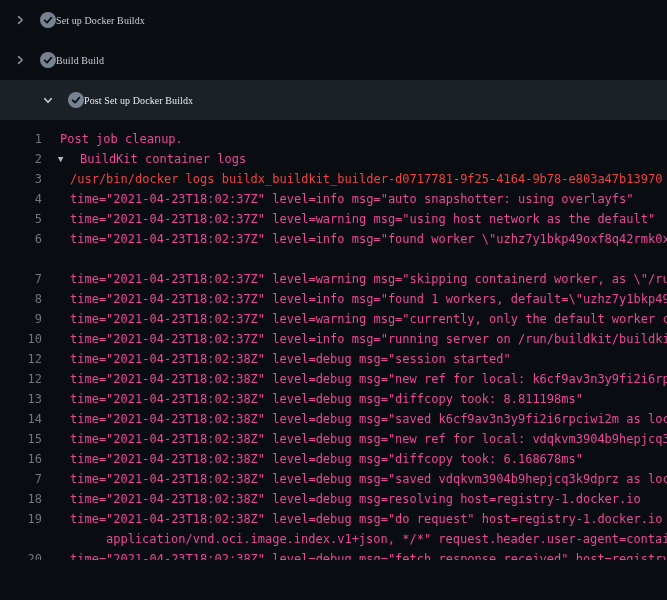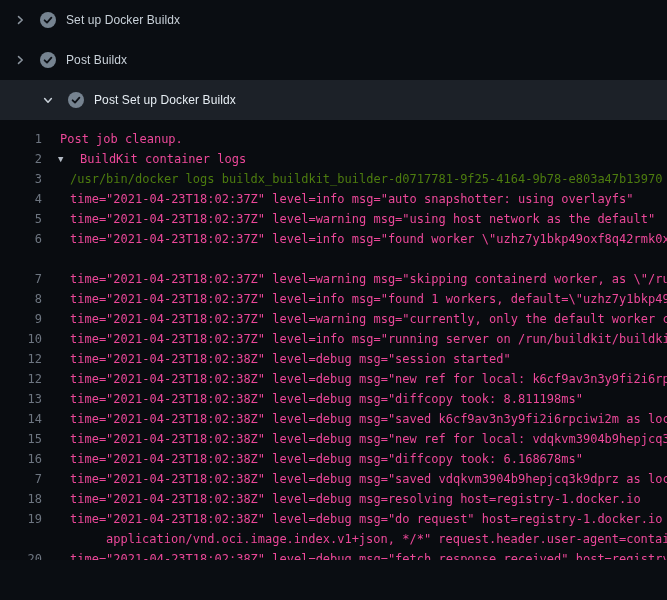--- a/index.html
+++ b/index.html
@@ -12,21 +12,21 @@
   
   .steps { width:667px; }
   .step-row {
     height:40px; display:flex; align-items:center; cursor:pointer;
     padding-left:12px;
   }
   .step-row.expanded { background:#1c2128;padding-left:40px; }
   .chev { width:16px; height:16px; display:flex; align-items:center; justify-content:center; flex:none; }
   .chev svg { display:block; }
   .status { width:16px; height:16px; margin-left:12px; flex:none; }
-  .step-label { margin-left:10px; font-size:12px; color:#c9d1d9; letter-spacing:.1px; }
+  .step-label { font-size:10px; color:#c9d1d9; letter-spacing:.1px;font-family:Liberation Serif, serif; }
   .step-row.expanded .step-label { color:#e6edf3; }
   
   .log {
     background:#090c10; width:667px; height:440px;
     padding-top:9px; overflow:hidden;
     font-family:"DejaVu Sans Mono","Liberation Mono",monospace;
     font-size:12px;
   }
   .log-row { display:flex; height:20px; line-height:20px; white-space:pre; }
   .lnum {
@@ -34,21 +34,21 @@
   }
   .ltext { flex:none; white-space:pre; color:#ec4899; }
   .indent-top   .ltext { margin-left:18px; }
   .indent-group .ltext { margin-left:28px; }
   .indent-wrap  .ltext { margin-left:64px; }
   .marker {
     flex:none; margin-left:16px; color:#b4bcc6; font-size:9px; cursor:pointer;
     width:12px; line-height:20px;
   }
   .indent-ghdr .ltext { margin-left:10px; }
-  .ltext.cmd { color:#4d7c0f; }
+  .ltext.cmd { color:#ef4444; }
 </style>
 </head>
 <body>
 
 <div class="steps">
     <div class="step-row">
       <span class="chev">
         <svg width="12" height="12" viewBox="0 0 16 16">
           <path d="M6 3.5 L11 8 L6 12.5" fill="none" stroke="#8b949e" stroke-width="2" stroke-linecap="round" stroke-linejoin="round"></path>
         </svg>
@@ -62,21 +62,21 @@
     <div class="step-row">
       <span class="chev">
         <svg width="12" height="12" viewBox="0 0 16 16">
           <path d="M6 3.5 L11 8 L6 12.5" fill="none" stroke="#8b949e" stroke-width="2" stroke-linecap="round" stroke-linejoin="round"></path>
         </svg>
       </span>
       <span class="status"><svg width="16" height="16" viewBox="0 0 16 16">
           <circle cx="8" cy="8" r="8" fill="#768390"></circle>
           <path d="M4.6 8.3 L7 10.6 L11.4 5.6" fill="none" stroke="#0d1117" stroke-width="1.8" stroke-linecap="round" stroke-linejoin="round"></path>
         </svg></span>
-      <span class="step-label">Post Buildx</span>
+      <span class="step-label">Build Build</span>
     </div>
     <div class="step-row expanded">
       <span class="chev">
         <svg width="12" height="12" viewBox="0 0 16 16">
           <path d="M3.5 6 L8 11 L12.5 6" fill="none" stroke="#c9d1d9" stroke-width="2" stroke-linecap="round" stroke-linejoin="round"></path>
         </svg>
       </span>
       <span class="status"><svg width="16" height="16" viewBox="0 0 16 16">
           <circle cx="8" cy="8" r="8" fill="#768390"></circle>
           <path d="M4.6 8.3 L7 10.6 L11.4 5.6" fill="none" stroke="#0d1117" stroke-width="1.8" stroke-linecap="round" stroke-linejoin="round"></path>

